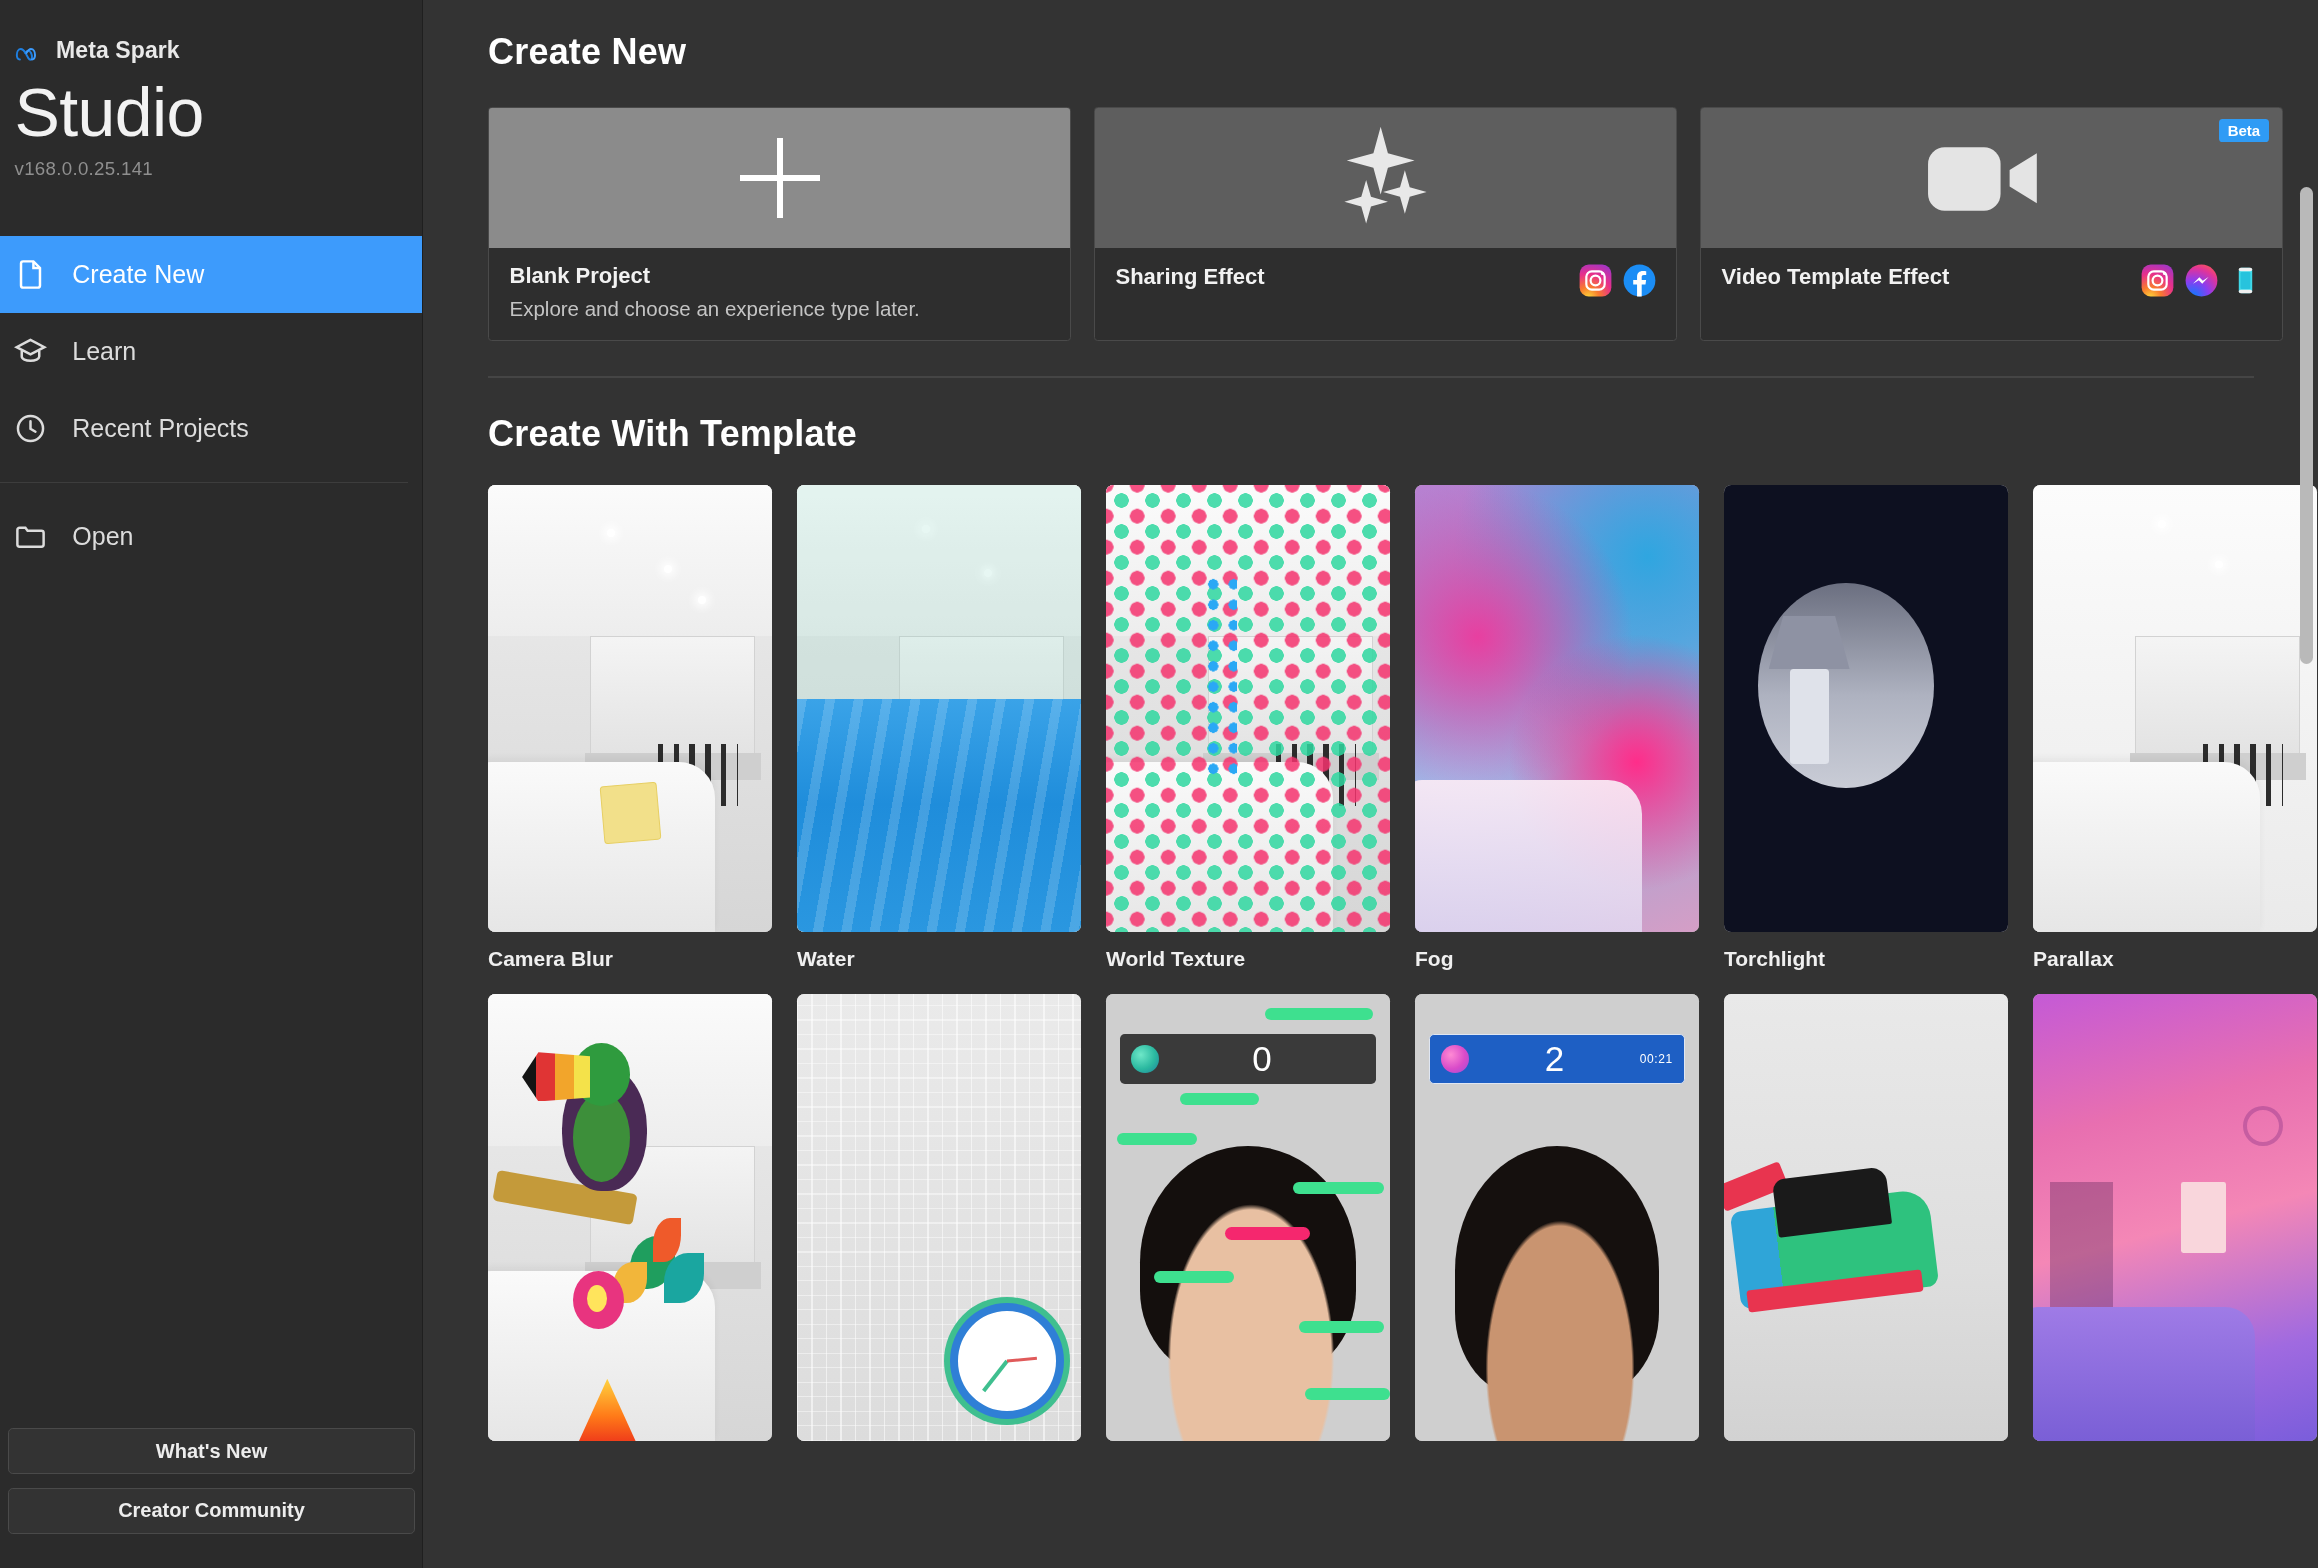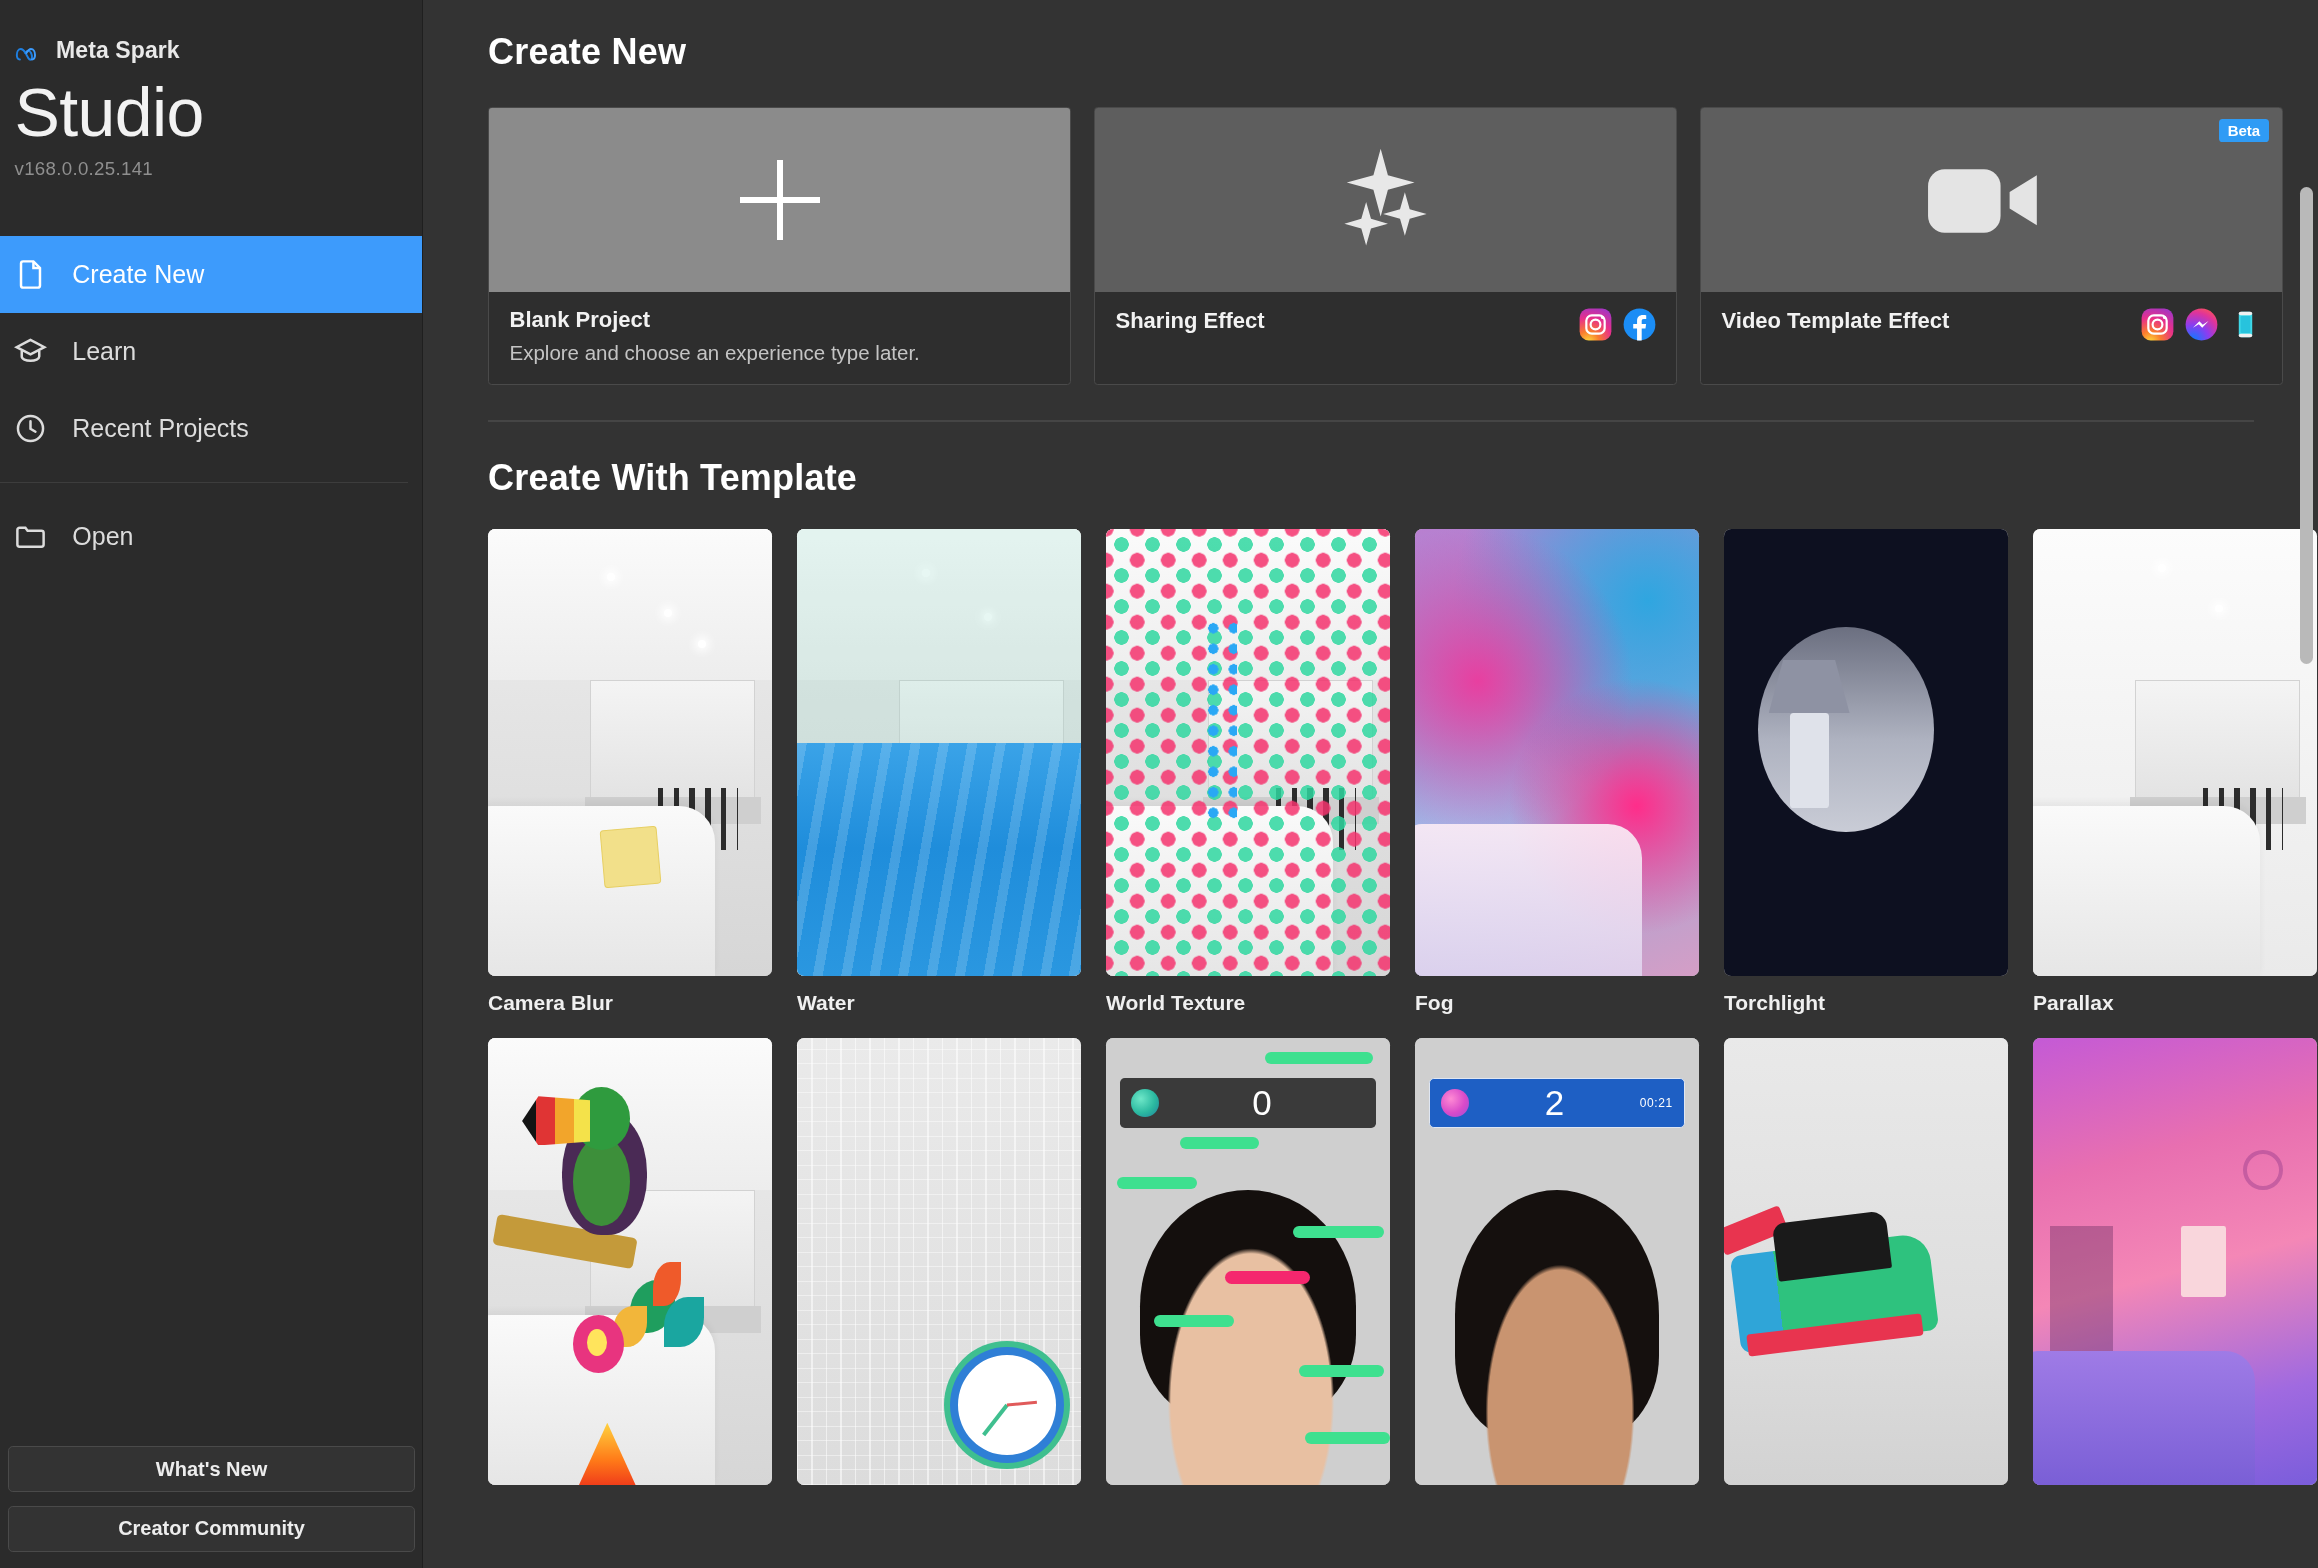--- a/index.html
+++ b/index.html
@@ -33,21 +33,21 @@
     gap: 24px; padding-left: 13.3px; cursor: pointer;
   }
   .nav-item.active { background: #3d9bfc; }
   .nav-item.active .nav-label { color: #ffffff; }
   .nav-label { font-size: 25px; color: #dcdcdc; }
   .nav-icon { width: 35px; height: 35px; flex: none; color: #dcdcdc; }
   .nav-item.active .nav-icon { color: #ffffff; }
   .nav-icon svg { width: 100%; height: 100%; display: block; }
   .nav-divider { height: 1.2px; background: #3d3d3d; margin: 14.5px 14.5px 14.5px 0; }
 
-  .sidebar-bottom { position: absolute; bottom: 3px; left: 0; width: 423px; padding: 0 8px; }
+  .sidebar-bottom { position: absolute; bottom: 21px; left: 0; width: 423px; padding: 0 8px; }
   .side-btn {
     width: 100%; height: 46px; margin-bottom: 13.3px;
     background: #333333; border: 1.2px solid #4a4a4a; border-radius: 4.8px;
     color: #ededed; font-size: 20px; font-weight: 700;
     display: flex; align-items: center; justify-content: center;
     font-family: "Liberation Sans", sans-serif; cursor: pointer;
   }
 
   
   .main {
@@ -59,21 +59,21 @@
   .main-inner { padding: 31px 36px 0 65px; }
   .section-title { font-size: 36px; font-weight: 700; color: #ffffff; letter-spacing: 0.2px; }
 
   .create-row { display: flex; gap: 23px; margin-top: 34px; }
   .create-card {
     width: 583px; background: #2e2e2e;
     border: 1.2px solid #4a4a4a; border-radius: 3.6px;
     overflow: hidden; cursor: pointer; position: relative;
   }
   .card-art {
-    height: 184px; background: #8b8b8b;
+    height: 140px; background: #8b8b8b;
     display: flex; align-items: center; justify-content: center;
     position: relative;
   }
   .card-art.dark { background: #5e5e5e; }
   .card-foot { padding: 14.5px 20.5px 18px 20.5px; }
   .card-foot.compact { padding: 15.7px 20.5px 15.7px 20.5px; display: flex; align-items: flex-start; justify-content: space-between; }
   .card-title { font-size: 22px; font-weight: 700; color: #f2f2f2; }
   .card-desc { font-size: 20.5px; color: #c4c4c4; margin-top: 7.2px; line-height: 1.3; }
   .beta-badge {
     position: absolute; top: 11px; right: 13.3px;

